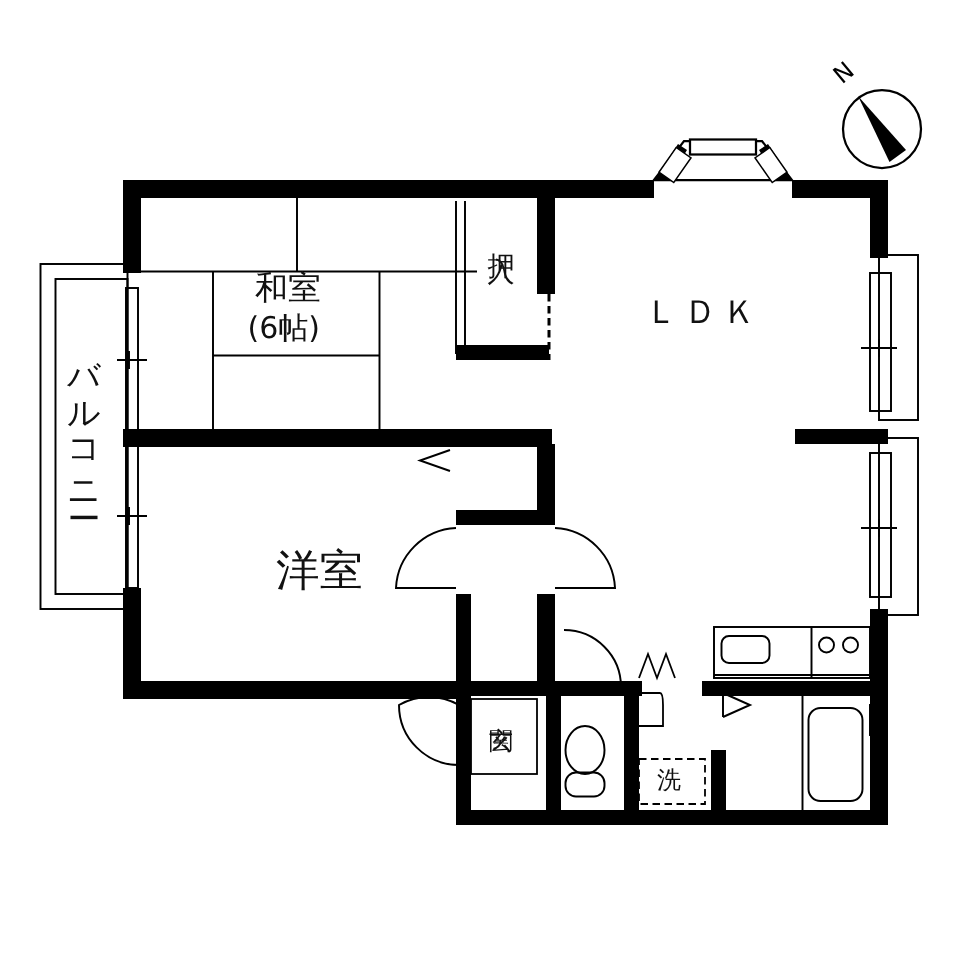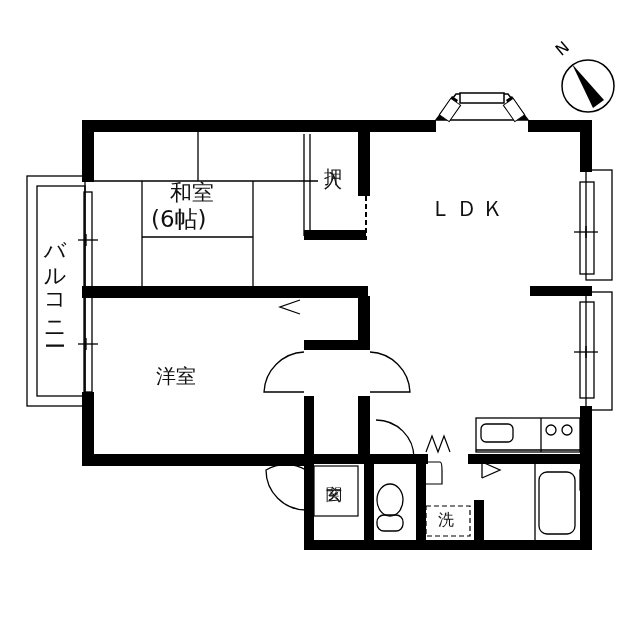--- a/index.html
+++ b/index.html
@@ -134,19 +134,19 @@
     <rect x="416" y="454" width="10" height="96"></rect>
     <rect x="474" y="500" width="10" height="50"></rect>
   </g>
 
   <line x1="366" y1="196" x2="366" y2="240" stroke="#000" stroke-width="2" stroke-dasharray="5,3"></line>
 
   <rect x="314" y="466" width="44" height="50" fill="none" stroke="#000" stroke-width="1.2"></rect>
 </svg>
 
 <div class="lbl" style="left:170px; top:182px; font-size:22px;">和室</div>
-<div class="lbl" style="left:151px; top:208px; font-size:23px;text-align:center;">(6帖)</div>
+<div class="lbl" style="left:165px; top:208px; font-size:20px;text-align:center;">(6帖)</div>
 <div class="lbl vert" style="left:324px; top:154px; font-size:18px;">押入</div>
 <div class="lbl" style="left:430px; top:198px; font-size:22px; letter-spacing:4px;">ＬＤＫ</div>
-<div class="lbl" style="left:156px; top:366px; font-size:20px;">洋室</div>
+<div class="lbl" style="left:184px; top:366px; font-size:29px;">洋室</div>
 <div class="lbl vert" style="left:44px; top:226px; font-size:22px;">バルコニー</div>
 <div class="lbl vert" style="left:326px; top:472px; font-size:16px;">玄関</div>
 <div class="lbl" style="left:438px; top:512px; font-size:16px;">洗</div>
 
 </body></html>

